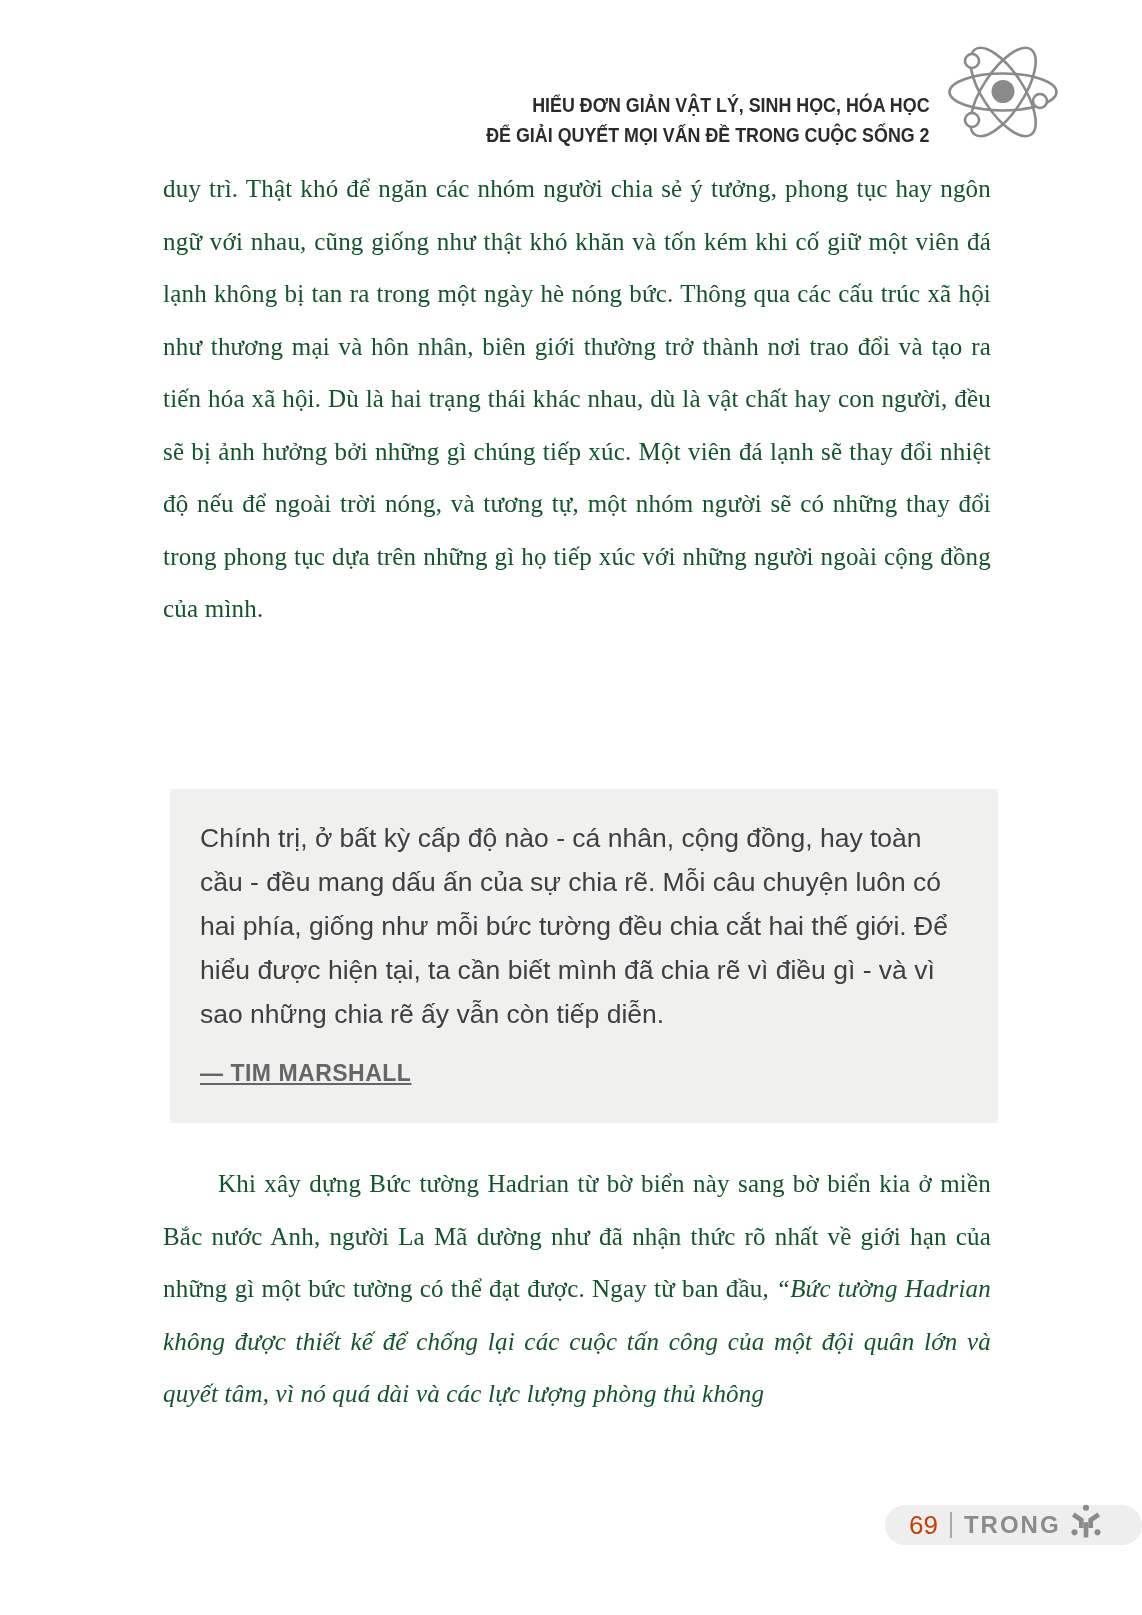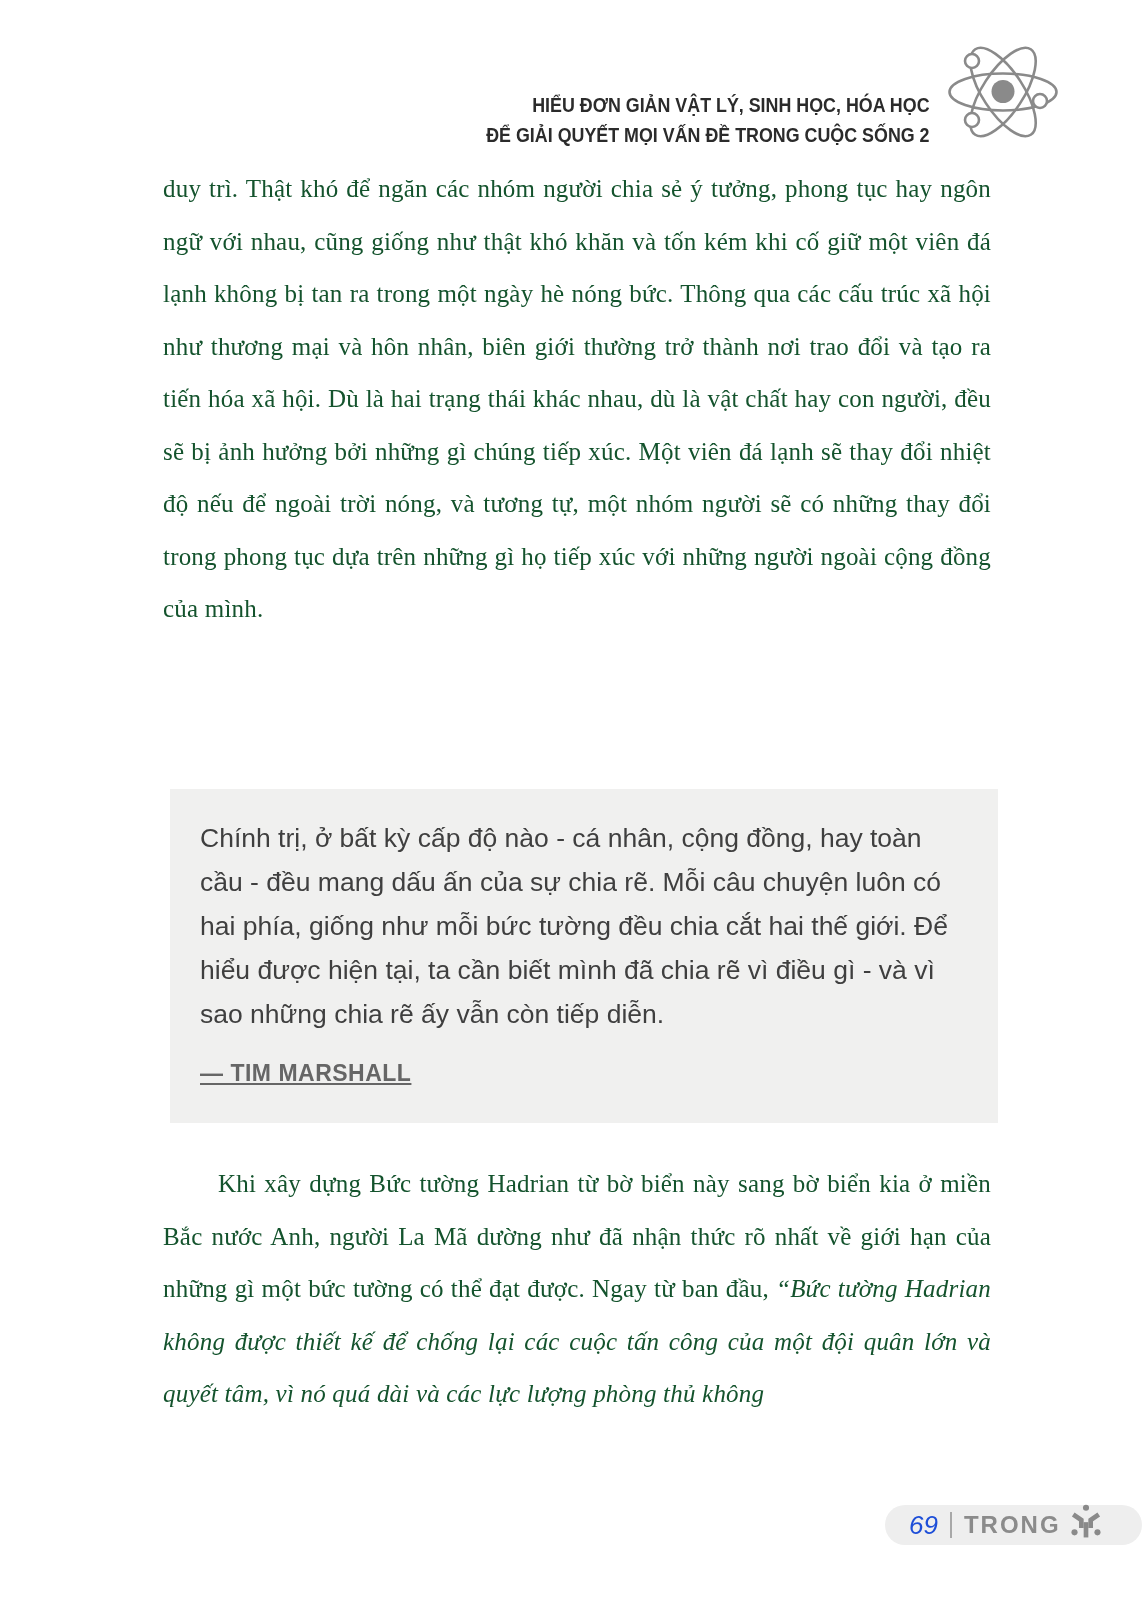--- a/index.html
+++ b/index.html
@@ -89,22 +89,21 @@
     height: 40px;
     background: #eeeeee;
     border-radius: 20px;
     display: flex;
     align-items: center;
     padding: 0 14px 0 24px;
     font-family: "Liberation Sans", sans-serif;
   }
   .footer-pagenum {
     font-size: 26px;
-    color: #1d4ed8;
-    font-style: italic;
+    color: #c2410c;
   }
   .footer-divider {
     width: 2px;
     height: 26px;
     background: #a8a8a8;
     margin: 0 12px;
   }
   .footer-brand {
     font-size: 24px;
     font-weight: 700;

